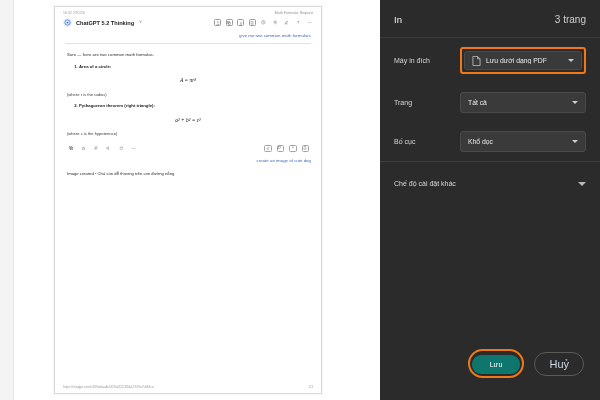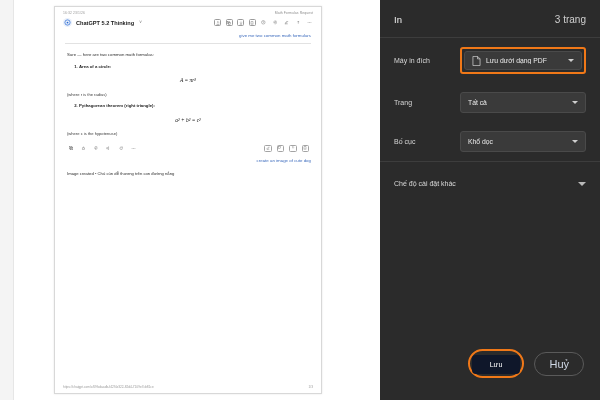--- a/index.html
+++ b/index.html
@@ -274,24 +274,24 @@
     justify-content: flex-end;
     gap: 10px;
     padding: 0 16px 22px 16px;
   }
   .btn-wrap {
     border: 2px solid #f07818;
     border-radius: 16px;
     padding: 2px;
   }
   .btn-primary {
-    background: #0f172a;
+    background: #0f766e;
     color: #ffffff;
     border: none;
-    border-radius: 4px;
+    border-radius: 9px;
     padding: 5px 18px;
     font-size: 7.2px;
     font-family: "Liberation Sans", sans-serif;
     cursor: pointer;
   }
   .btn-secondary {
     background: transparent;
     color: #cfd8e6;
     border: 1px solid #5a5a5a;
     border-radius: 14px;

